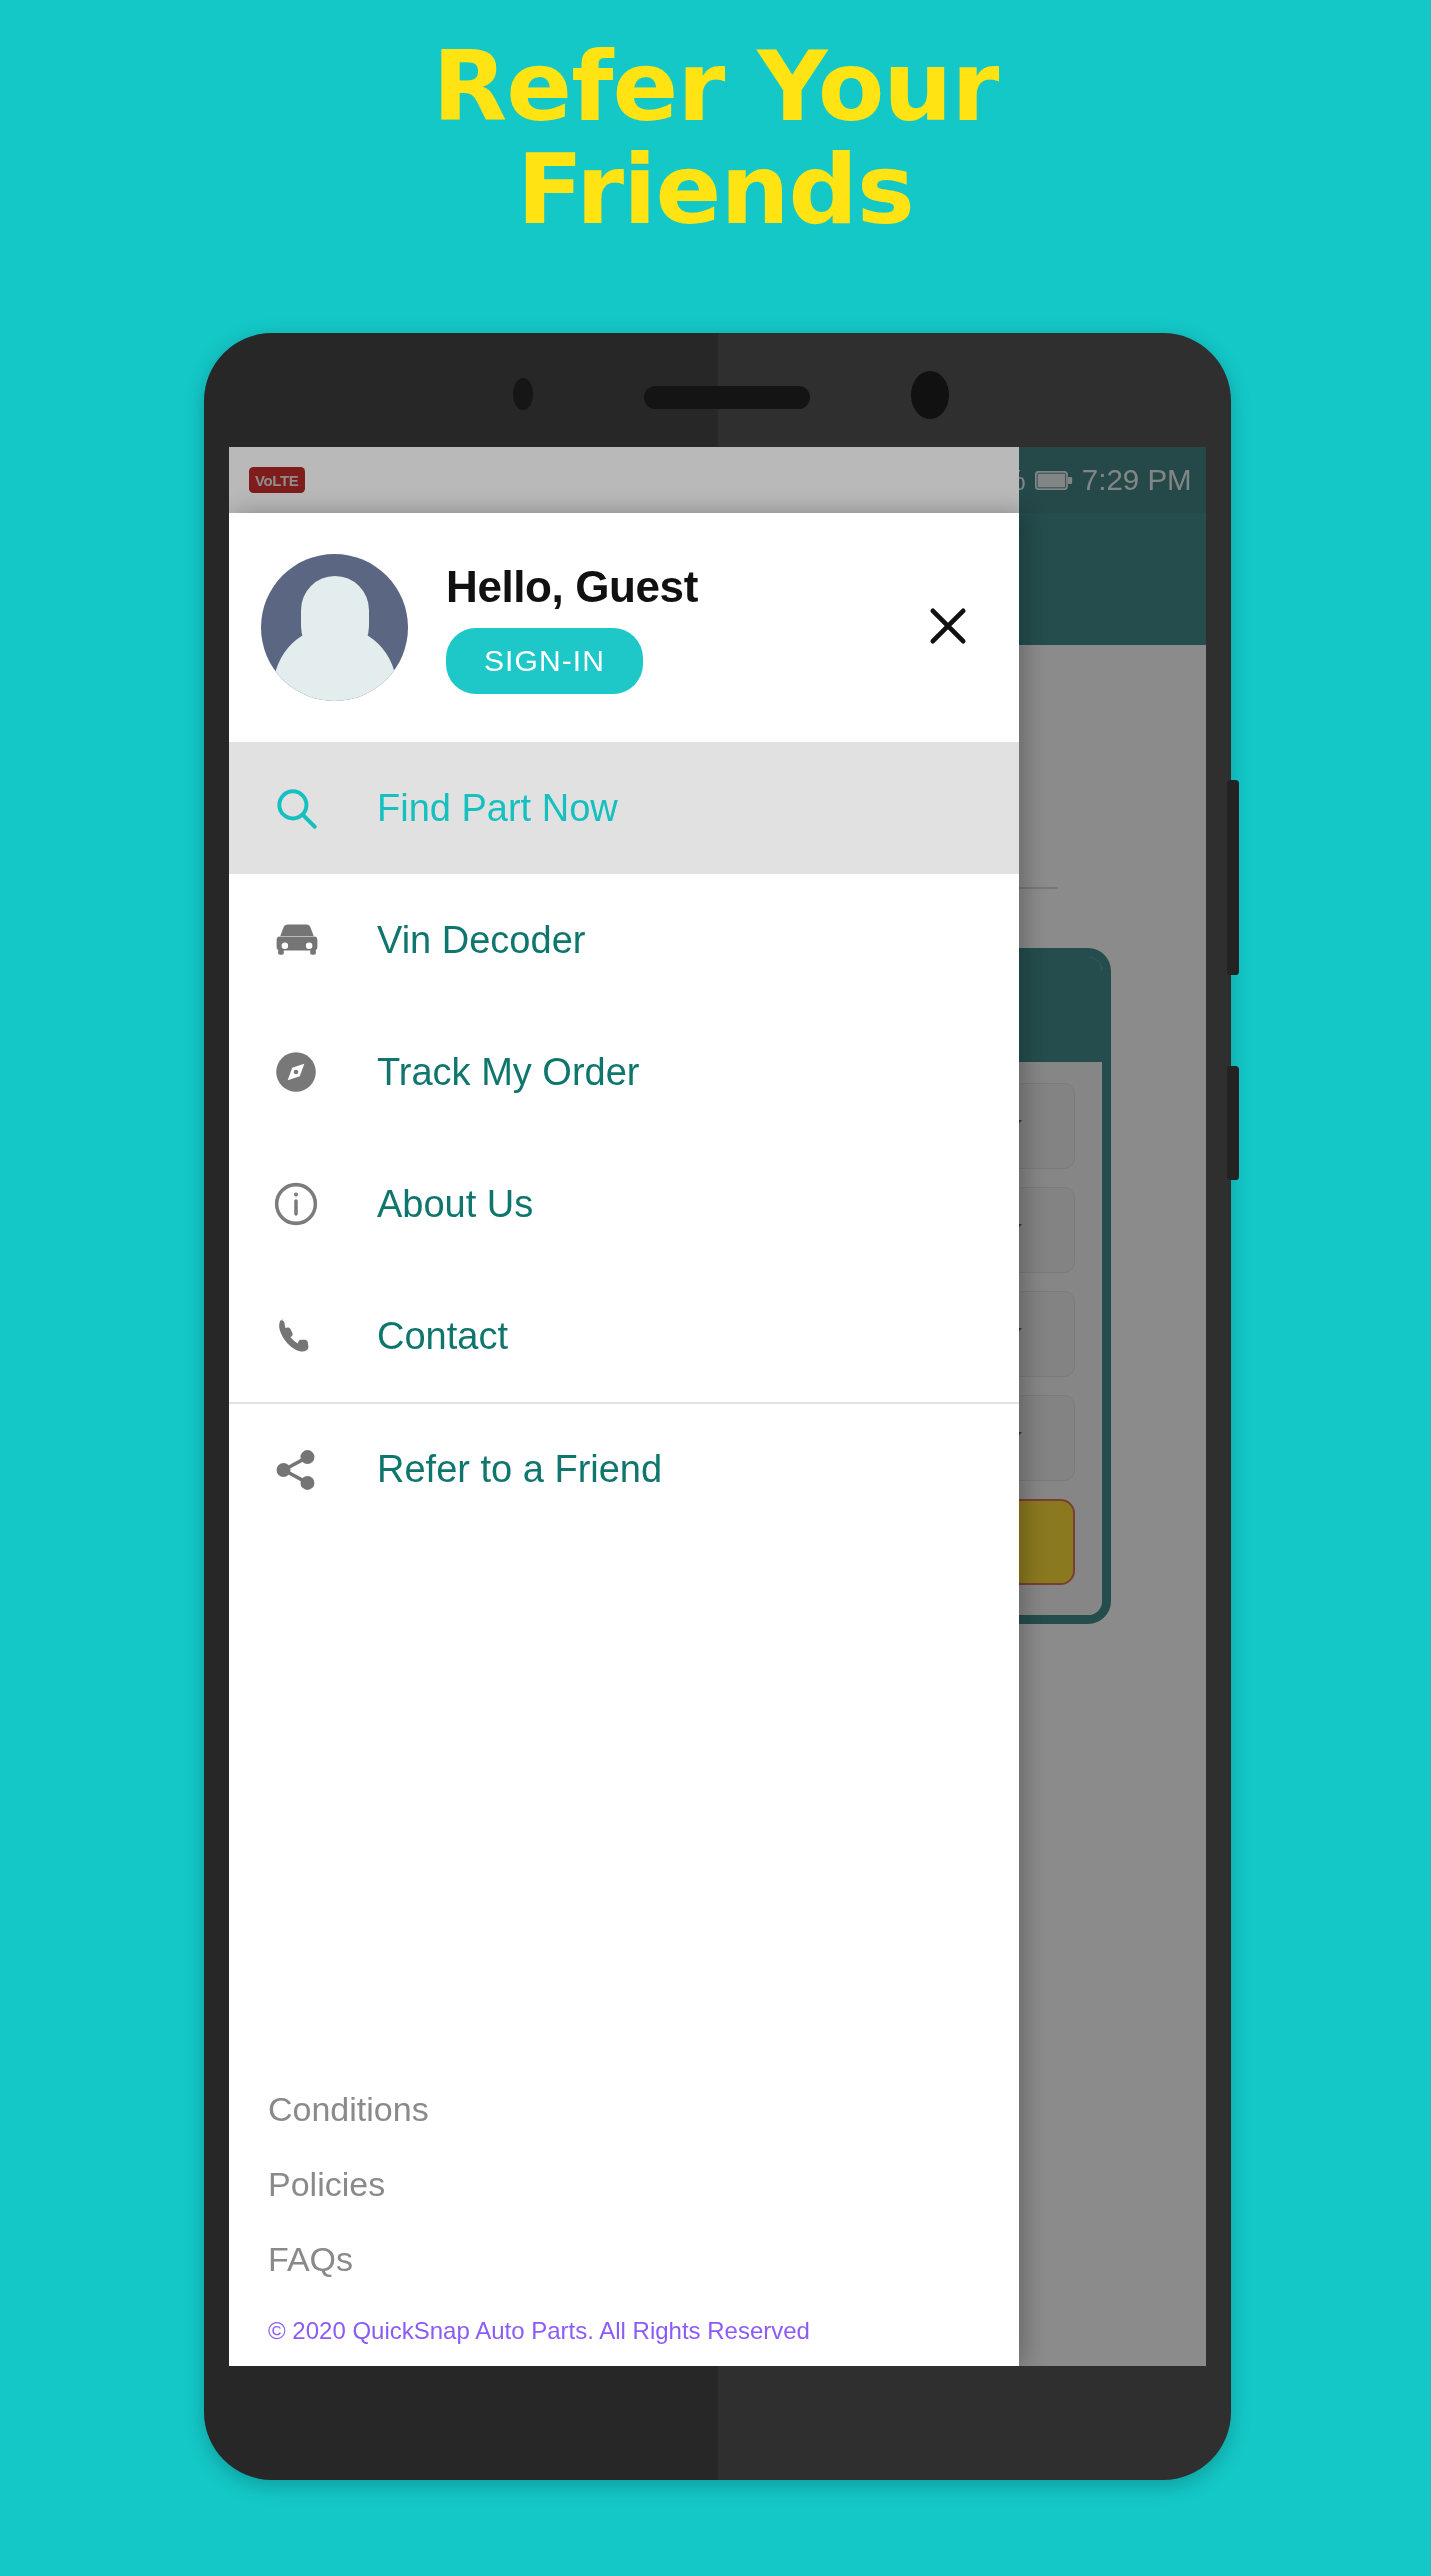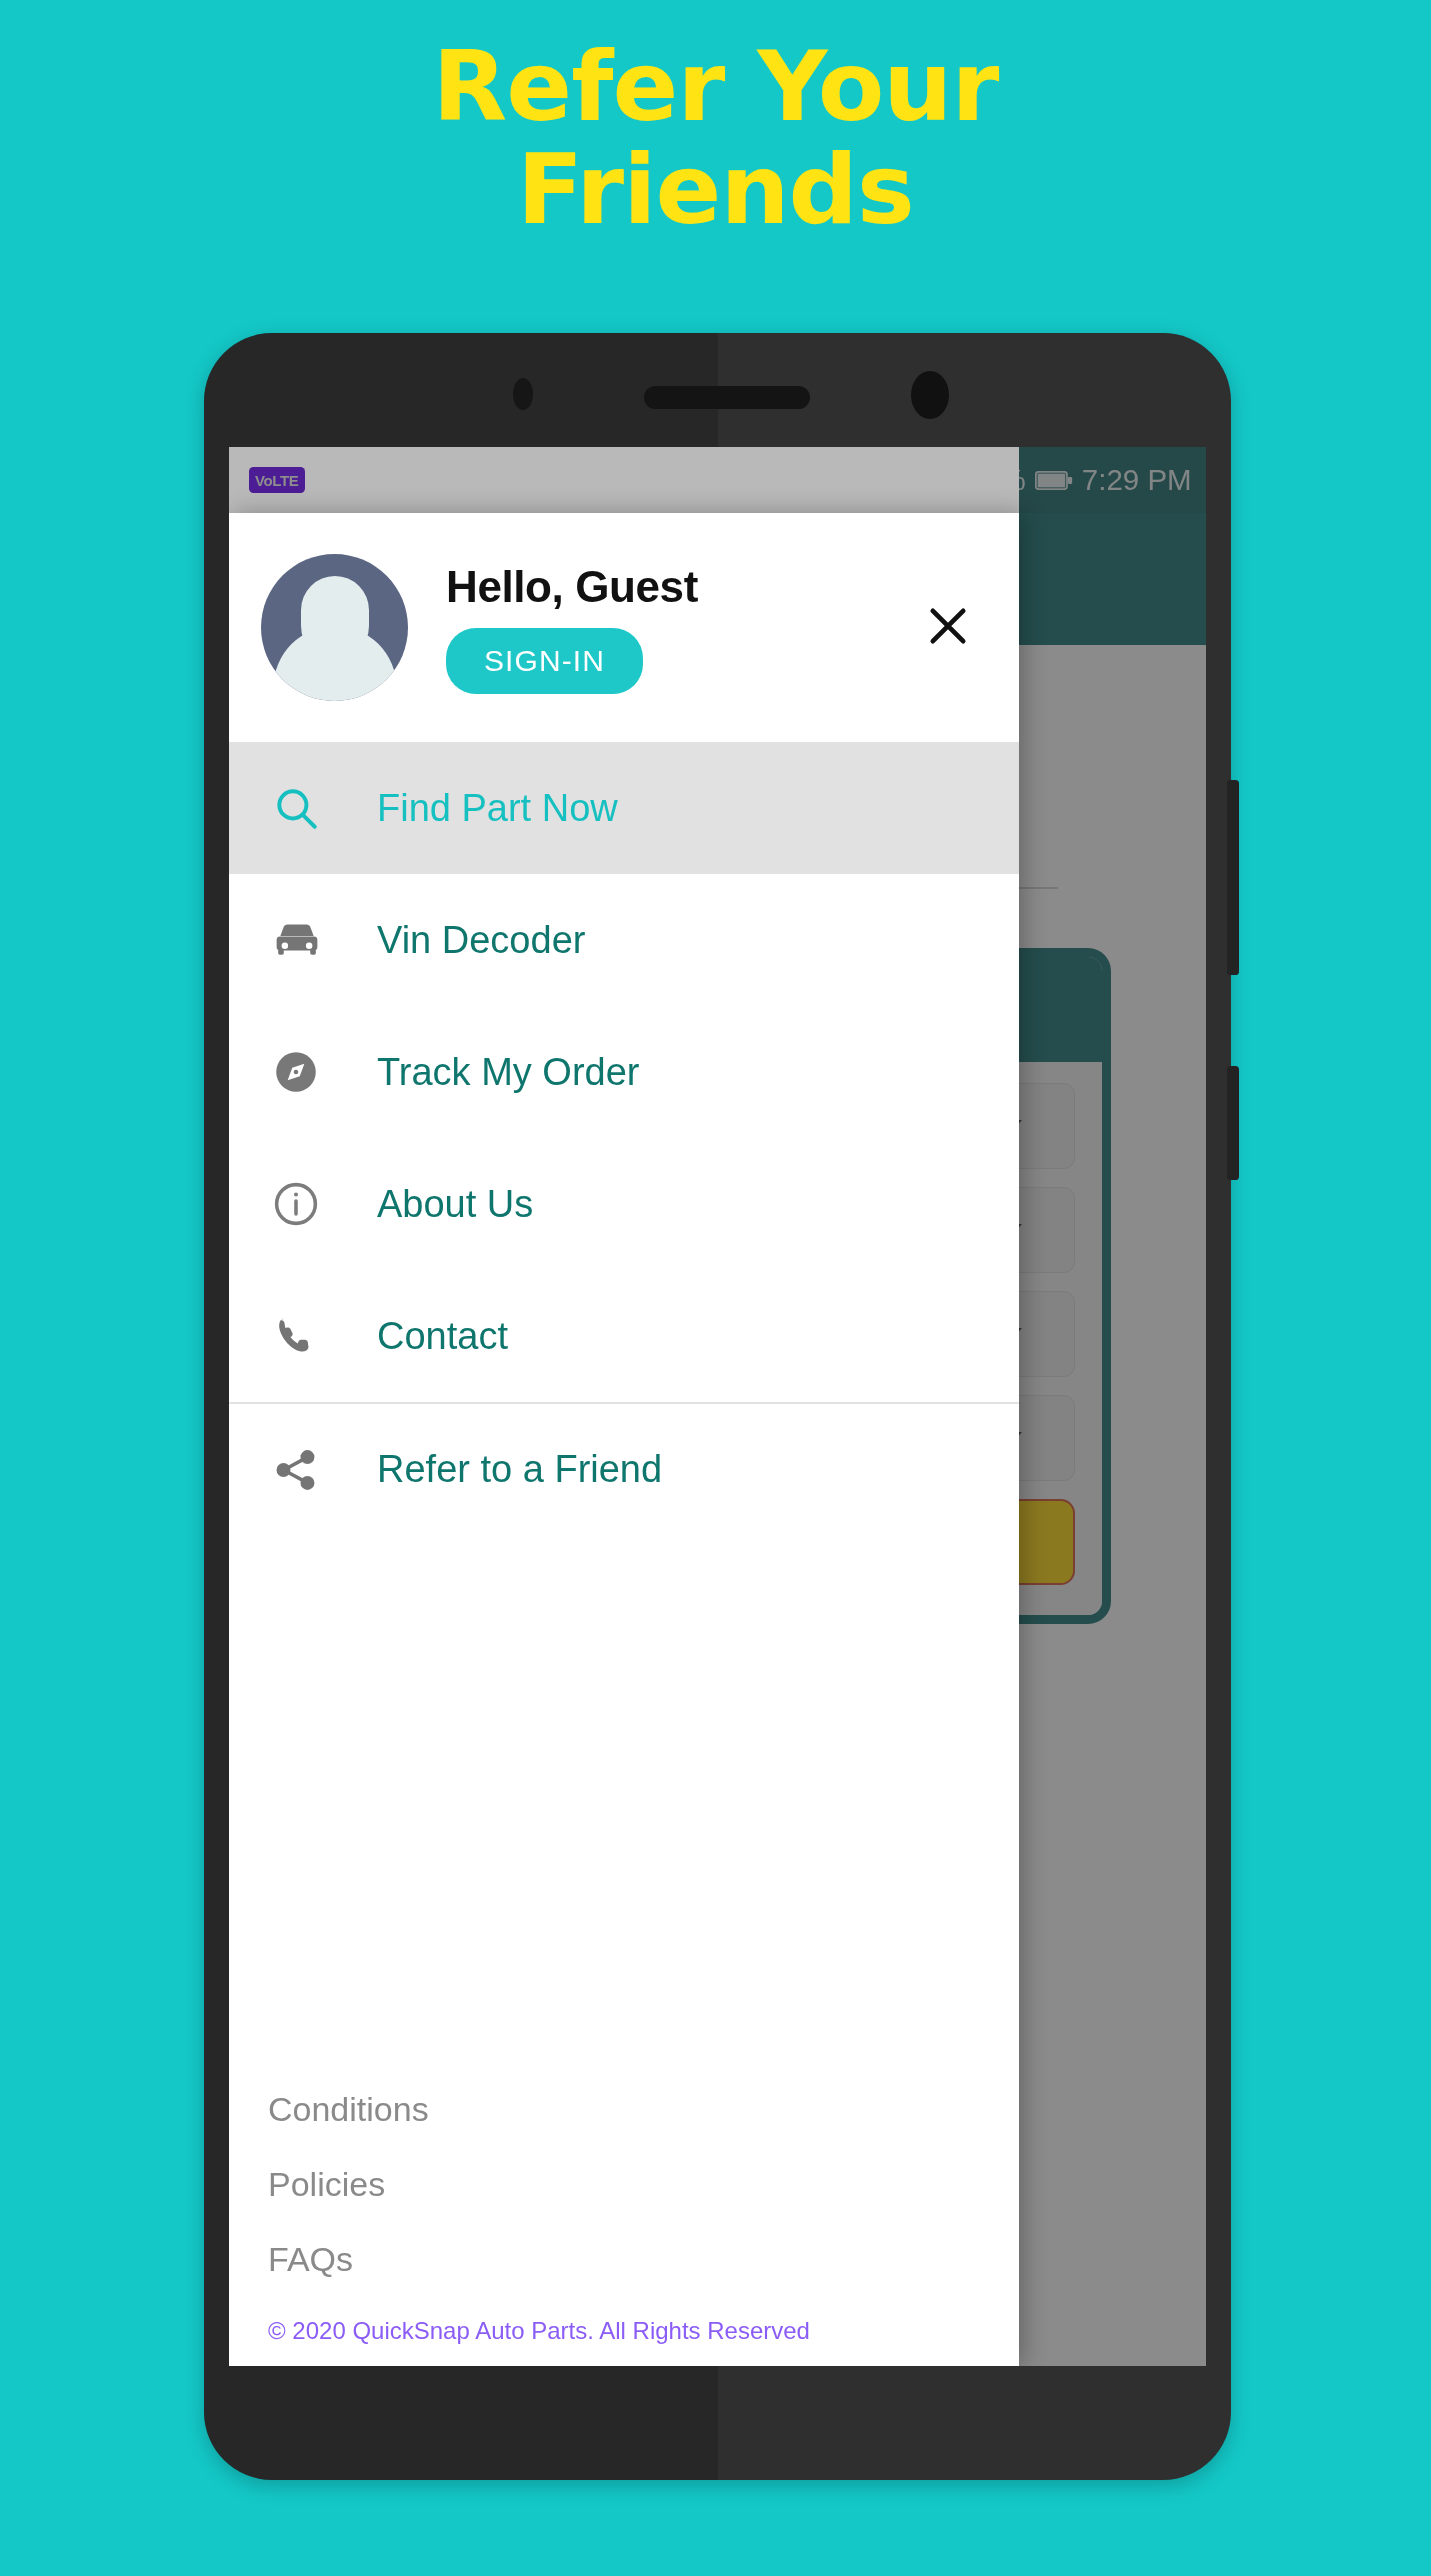--- a/index.html
+++ b/index.html
@@ -123,21 +123,21 @@
     background: rgba(55,55,55,0.58);
   }
 
   
   .statusbar-overlay {
     position: absolute; left: 0; top: 0; width: 790px; height: 66px;
     background: #b9b9b9;
     display: flex; align-items: center; padding-left: 19.7px;
   }
   .volte-badge {
-    background: #4c1d95; color: #8e8e8e;
+    background: #7f1d1d; color: #8e8e8e;
     font-size: 15px; font-weight: bold;
     padding: 4.5px 6.3px; border-radius: 4.5px;
     letter-spacing: -0.4px;
   }
 
   
   .drawer {
     position: absolute; left: 0; top: 66px;
     width: 790px; height: 1853px;
     background: #ffffff;

